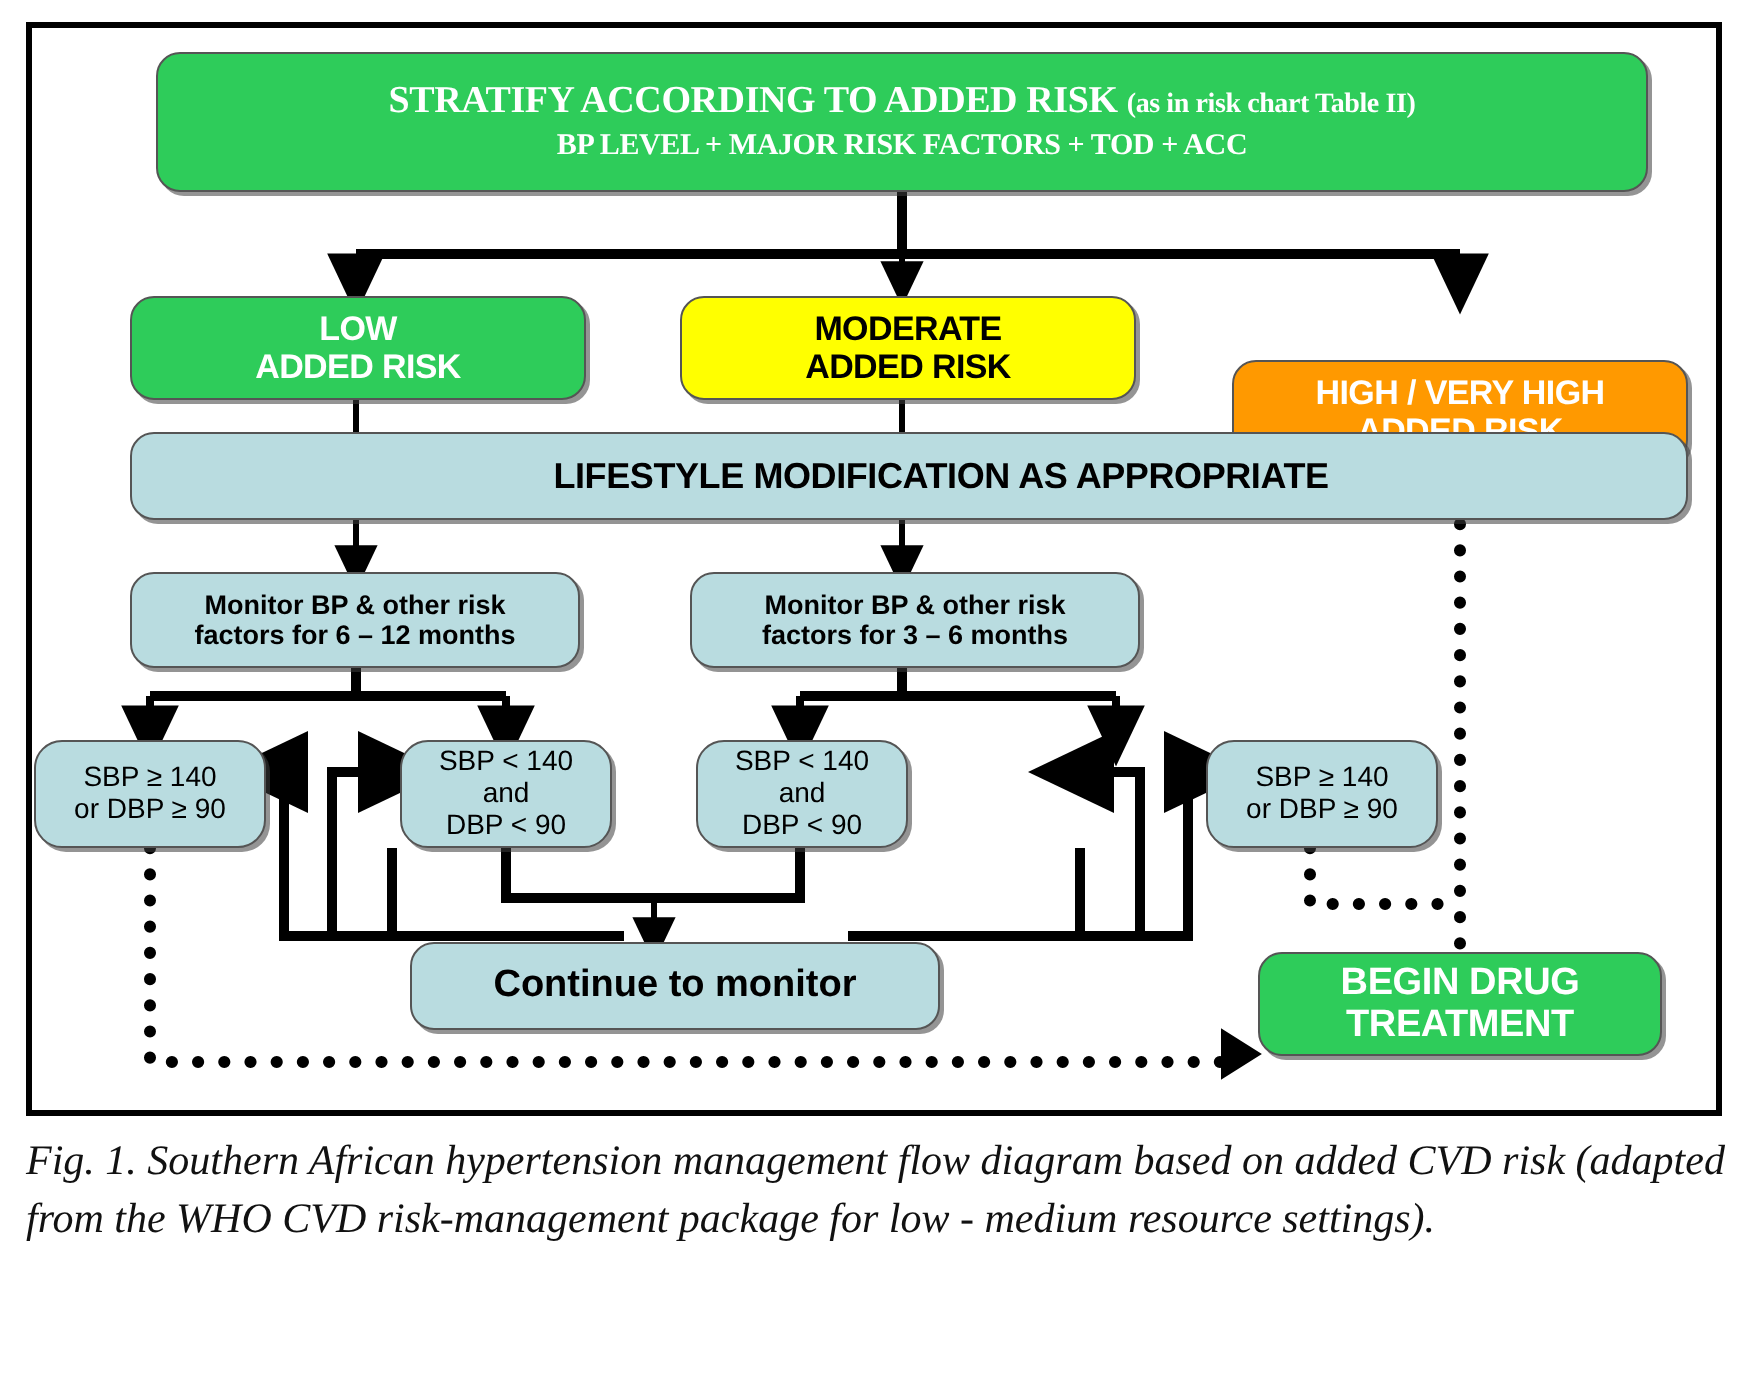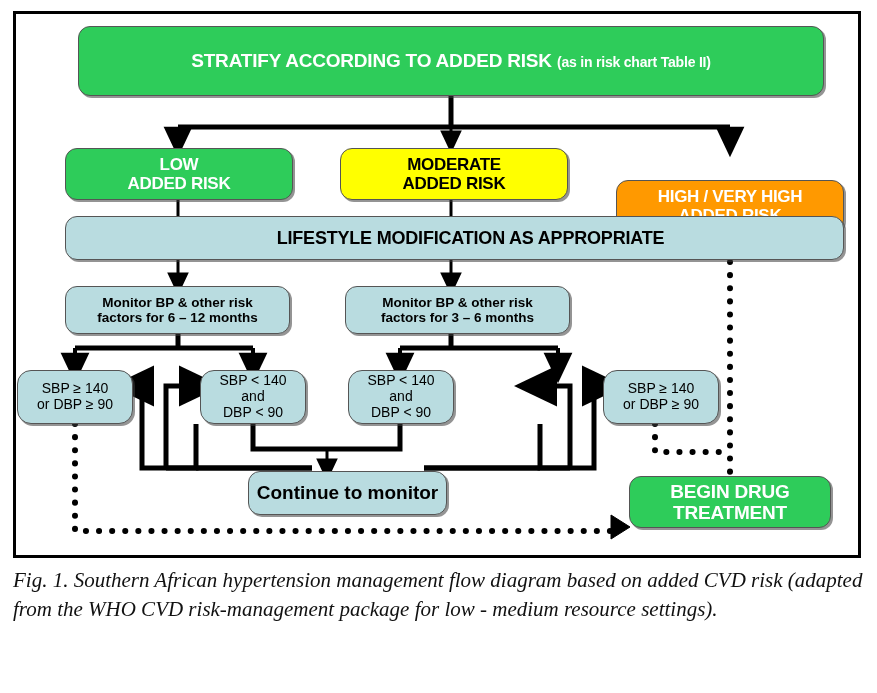--- a/index.html
+++ b/index.html
@@ -106,24 +106,25 @@
 
       <path d="M655,424 L655,452 L729,452"></path>
     </g>
     <g stroke="#000" fill="#000">
 
       <path d="M718,505 L742,505 L730,523 z"></path>
       <path d="M611,515 L611,539 L630,527 z"></path>
     </g>
   </svg>
 
-  <div class="node green hdr" style="left:78px;top:26px;width:746px;height:70px;">
+  <div class="node green hdr" style="left:78px;top:26px;width:746px;height:70px;font-family:Liberation Serif, serif;">
     <span class="txt">
       <span class="sub1">STRATIFY ACCORDING TO ADDED RISK</span>
       <span class="small">(as in risk chart Table II)</span>
+      <span class="sub2">BP LEVEL + MAJOR RISK FACTORS + TOD + ACC</span>
     </span>
   </div>
 
   <div class="node green risk" style="left:65px;top:148px;width:228px;height:52px;">
     <span class="txt">
       <span>LOW</span><br>
       <span>ADDED RISK</span>
     </span>
   </div>
 
@@ -182,21 +183,21 @@
     </span>
   </div>
 
   <div class="node blue sbp" style="left:603px;top:370px;width:116px;height:54px;">
     <span class="txt">
       <span>SBP ≥ 140</span><br>
       <span>or DBP ≥ 90</span>
     </span>
   </div>
 
-  <div class="node blue cont" style="left:205px;top:471px;width:199px;height:44px;margin-left:43px;">
+  <div class="node blue cont" style="left:205px;top:471px;width:265px;height:44px;">
     <span class="txt">Continue to monitor</span>
   </div>
 
   <div class="node green drug" style="left:629px;top:476px;width:202px;height:52px;">
     <span class="txt">
       <span>BEGIN DRUG</span><br>
       <span>TREATMENT</span>
     </span>
   </div>
 

